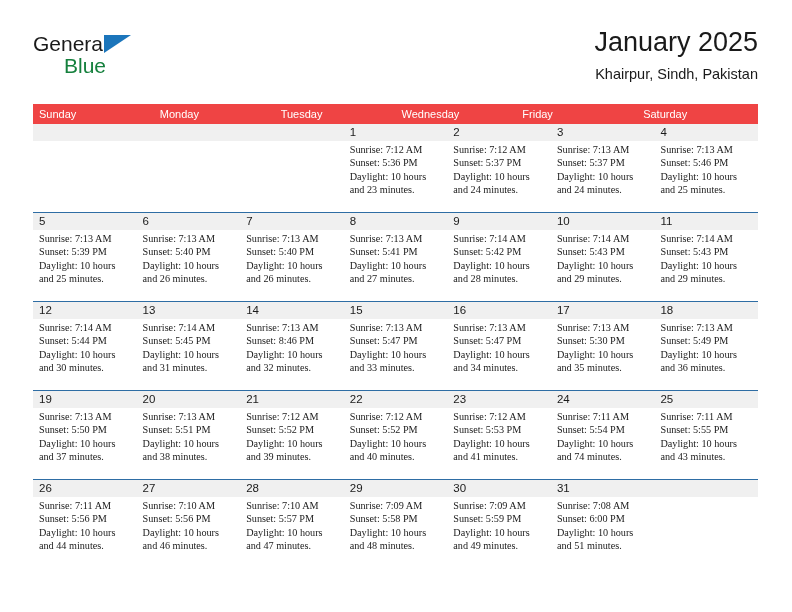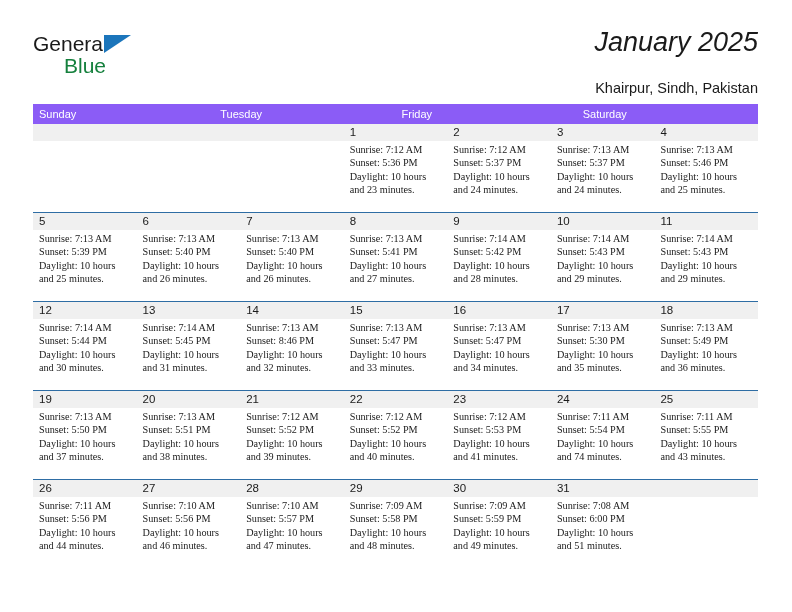--- a/index.html
+++ b/index.html
@@ -66,39 +66,38 @@
     position: absolute;
     right: 0;
     top: 0;
     text-align: right;
   }
   .cal-title {
     font-size: 27px;
     color: #1a1a1a;
     line-height: 32px;
     white-space: nowrap;
-    font-style: italic;
   }
   .cal-subtitle {
     font-size: 14.5px;
     color: #1a1a1a;
     line-height: 20px;
-    margin-top: 20px;
+    margin-top: 6px;
     white-space: nowrap;
   }
   
   .grid {
     position: absolute;
     left: 33px;
     top: 104px;
     width: 725px;
   }
   .dow-row {
     display: flex;
-    background: #8b5cf6;
+    background: #ef4444;
     height: 20px;
   }
   .dow {
     flex: 1 1 0;
     color: #ffffff;
     font-size: 11px;
     line-height: 20px;
     padding-left: 6px;
     box-sizing: border-box;
     white-space: nowrap;
@@ -157,21 +156,23 @@
     </div>
     <div class="title-block">
       <div class="cal-title">January 2025</div>
       <div class="cal-subtitle">Khairpur, Sindh, Pakistan</div>
     </div>
   </div>
 
   <div class="grid">
     <div class="dow-row">
       <div class="dow">Sunday</div>
+      <div class="dow">Monday</div>
       <div class="dow">Tuesday</div>
+      <div class="dow">Wednesday</div>
       <div class="dow">Friday</div>
       <div class="dow">Saturday</div>
     </div>
     <div id="weeks-host">
         <div class="week">
           <div class="day empty">
             <div class="day-num"></div>
             <div class="day-lines"></div>
           </div>
           <div class="day empty">

